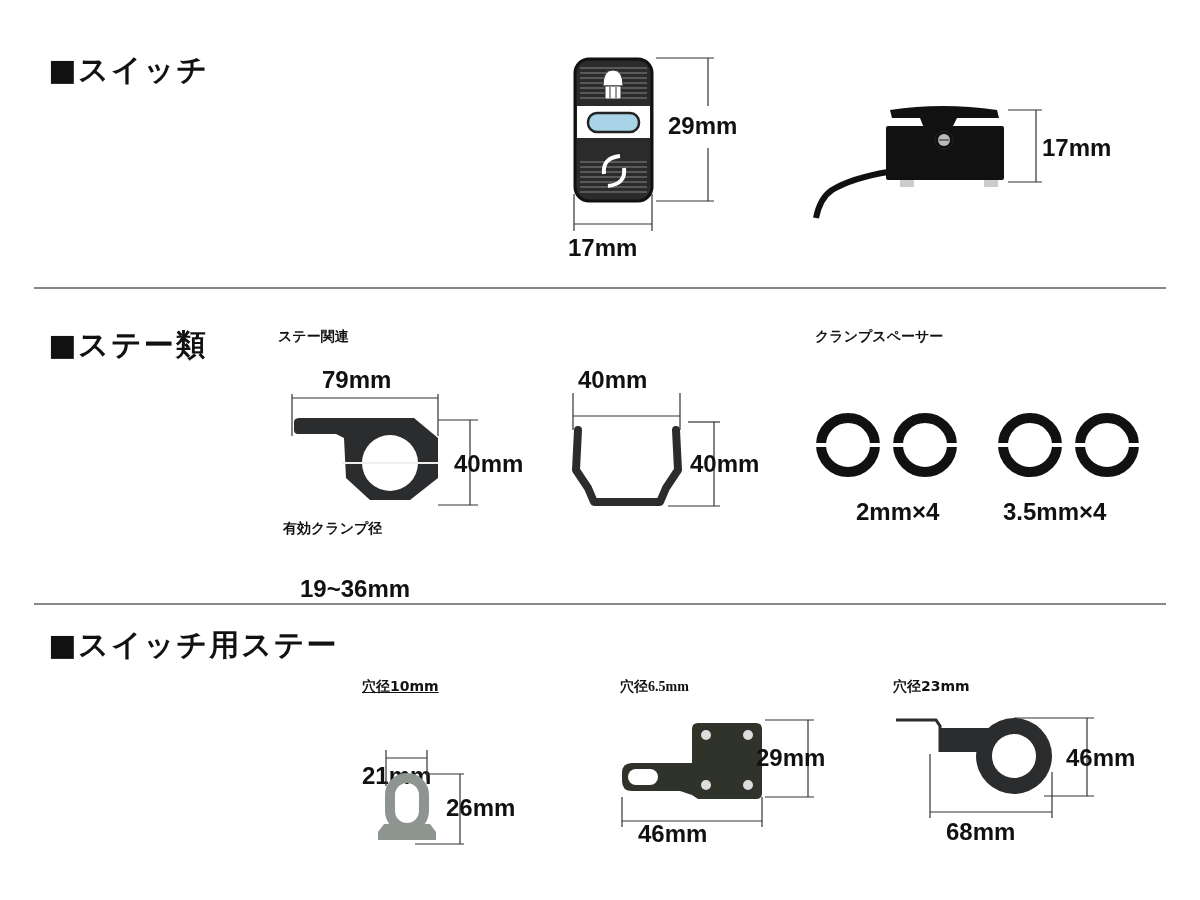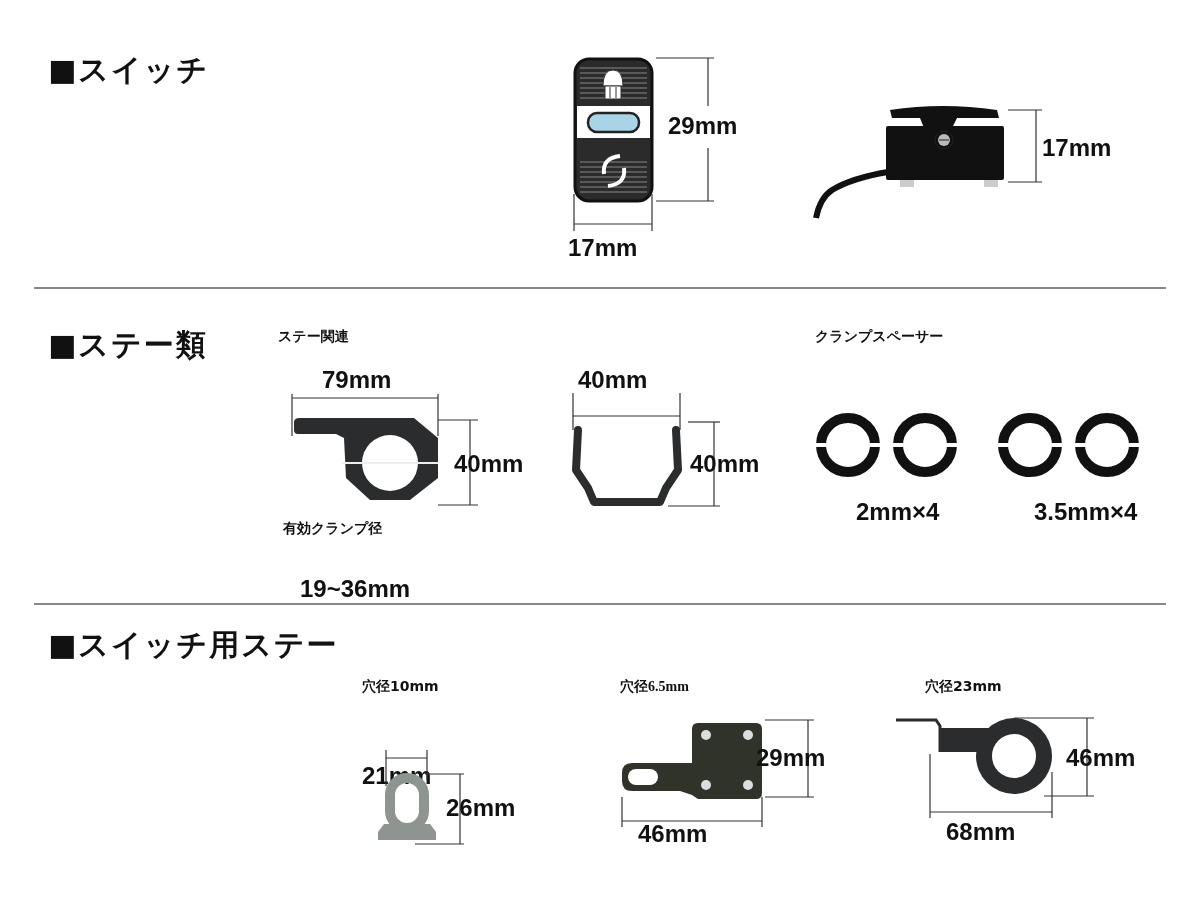--- a/index.html
+++ b/index.html
@@ -111,27 +111,27 @@
 <svg style="left:815px;top:405px;" width="330" height="80">
   <g fill="none" stroke="#111" stroke-width="10">
     <circle cx="33" cy="40" r="27"></circle>
     <circle cx="110" cy="40" r="27"></circle>
     <circle cx="215" cy="40" r="27"></circle>
     <circle cx="292" cy="40" r="27"></circle>
   </g>
   <rect x="0" y="38" width="330" height="4" fill="#fff"></rect>
 </svg>
 <div class="abs dim" style="left:836px;top:498px;margin-left:20px;">2mm×4</div>
-<div class="abs dim" style="left:1003px;top:498px;margin-left:31px;">3.5mm×4</div>
+<div class="abs dim" style="left:1003px;top:498px;">3.5mm×4</div>
 
 <div class="divider" style="top:603px;"></div>
 
 <div class="abs h1" style="left:48px;top:625px;">■スイッチ用ステー</div>
 
-<div class="abs h2" style="left:362px;top:678px;">穴径10mm</div>
+<div class="abs h2" style="left:362px;top:678px;text-decoration:underline;">穴径10mm</div>
 <div class="abs dim" style="left:362px;top:718px;margin-top:44px;">21mm</div>
 <svg style="left:370px;top:748px;" width="110" height="100">
   <line class="ln" x1="16" y1="2" x2="16" y2="38"></line>
   <line class="ln" x1="57" y1="2" x2="57" y2="32"></line>
   <line class="ln" x1="16" y1="10" x2="57" y2="10"></line>
   <rect x="20" y="30" width="34" height="50" rx="17" fill="none" stroke="#8e9490" stroke-width="10"></rect>
   <path d="M8 84 L14 76 L60 76 L66 84 L66 92 L8 92 Z" fill="#8e9490"></path>
   <line class="ln" x1="55" y1="26" x2="94" y2="26"></line>
   <line class="ln" x1="45" y1="96" x2="94" y2="96"></line>
   <line class="ln" x1="90" y1="26" x2="90" y2="96"></line>
@@ -149,21 +149,21 @@
   <line class="ln" x1="145" y1="5" x2="194" y2="5"></line>
   <line class="ln" x1="145" y1="82" x2="194" y2="82"></line>
   <line class="ln" x1="188" y1="5" x2="188" y2="82"></line>
   <line class="ln" x1="2" y1="82" x2="2" y2="112"></line>
   <line class="ln" x1="142" y1="82" x2="142" y2="112"></line>
   <line class="ln" x1="2" y1="106" x2="142" y2="106"></line>
 </svg>
 <div class="abs dim" style="left:756px;top:744px;">29mm</div>
 <div class="abs dim" style="left:638px;top:820px;">46mm</div>
 
-<div class="abs h2" style="left:893px;top:678px;margin-left:32px;">穴径23mm</div>
+<div class="abs h2" style="left:893px;top:678px;">穴径23mm</div>
 <svg style="left:894px;top:712px;" width="210" height="110">
   <path d="M2 8 L42 8 L46 14 L46 40" fill="none" stroke="#2a2c2e" stroke-width="3"></path>
   <path d="M46 16 L110 16 L110 40 L46 40 Z" fill="#2a2c2e"></path>
   <circle cx="120" cy="44" r="38" fill="#2a2c2e"></circle>
   <circle cx="120" cy="44" r="22" fill="#fff"></circle>
   <line class="ln" x1="120" y1="6" x2="200" y2="6"></line>
   <line class="ln" x1="150" y1="84" x2="200" y2="84"></line>
   <line class="ln" x1="193" y1="6" x2="193" y2="84"></line>
   <line class="ln" x1="36" y1="42" x2="36" y2="106"></line>
   <line class="ln" x1="158" y1="60" x2="158" y2="106"></line>

